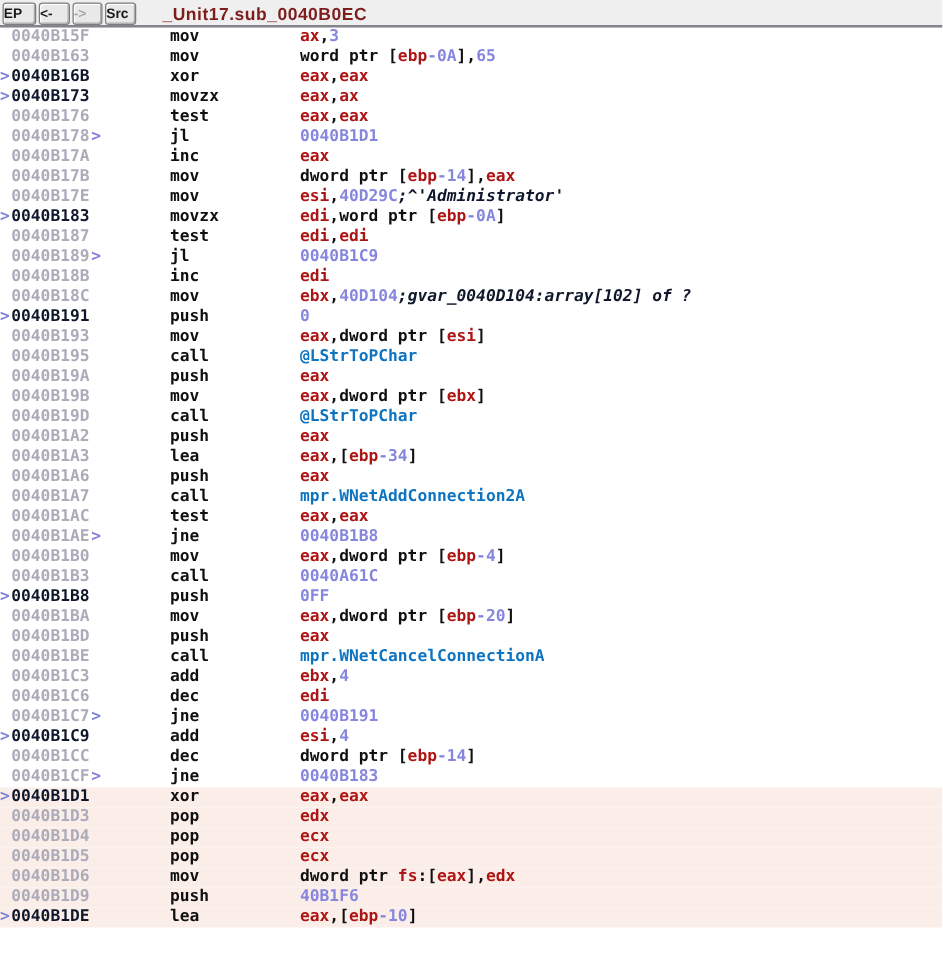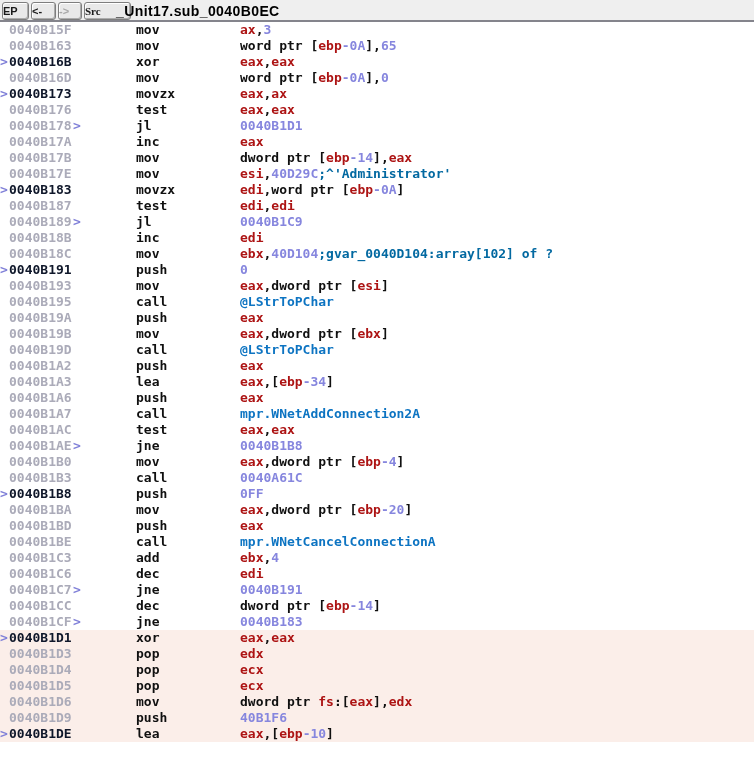--- a/index.html
+++ b/index.html
@@ -16,61 +16,60 @@
     position:absolute; top:2px; height:18px; box-sizing:border-box;
     background:#E9E9E9; border:1px solid #7E7E7E; border-radius:3px;
     box-shadow: inset 1px 1px 0 #FFFFFF, inset -1px -1px 0 #ACACAC;
     font:bold 11px "Liberation Sans", sans-serif; color:#1A1A1A;
     text-align:left; line-height:15px; padding:0; cursor:default;
   }
   .btn.disabled { color:#A8A8A8; }
   .btn-ep  { left:2px;  width:27px; }
   .btn-back{ left:31px; width:25px; }
   .btn-fwd { left:58px; width:24px; }
-  .btn-src { left:84px; width:47px;font-family:Liberation Serif, serif; }
+  .btn-src { left:84px; width:25px; }
   .title {
-    position:absolute; left:116px; top:3px;
-    font:bold 14px "Liberation Sans", sans-serif; letter-spacing:0.4px; color:#000000;
+    position:absolute; left:130px; top:3px;
+    font:bold 14px "Liberation Sans", sans-serif; letter-spacing:0.4px; color:#7f1d1d;
     white-space:nowrap;
   }
   
   .code {
     position:absolute; top:22px; left:0; width:754px; height:768px;
     font:bold 13px "DejaVu Sans Mono", monospace; overflow:hidden;
   }
   .row { height:16px; line-height:16px; white-space:pre; }
   .row.hl { background:#FBEEE9; }
   .pre  { display:inline-block; width:9px;  color:#8080D8; }
   .addr { display:inline-block; width:64px; }
   .addr.plain  { color:#ABABB9; }
   .addr.target { color:#0f172a; }
   .suf  { display:inline-block; width:63px; color:#8080D8; }
   .mnem { display:inline-block; width:104px; color:#101010; }
   .t-reg     { color:#AD1414; }
   .t-num     { color:#8686DE; }
   .t-plain   { color:#101010; }
   .t-call    { color:#0D74C2; }
-  .t-comment { color:#0369a1; }
+  .t-comment { color:#0f172a;font-style:italic; }
 </style>
 </head>
 <body>
 
 <div class="toolbar">
   <button class="btn btn-ep">EP</button>
   <button class="btn btn-back">&lt;-</button>
   <button class="btn btn-fwd disabled">-&gt;</button>
   <button class="btn btn-src">Src</button>
   <span class="title">_Unit17.sub_0040B0EC</span>
 </div>
 
 <div class="code">
     <div class="row"><span class="pre"></span><span class="addr plain">0040B15F</span><span class="suf"></span><span class="mnem">mov</span><span><span class="t-reg">ax</span><span class="t-plain">,</span><span class="t-num">3</span></span></div>
     <div class="row"><span class="pre"></span><span class="addr plain">0040B163</span><span class="suf"></span><span class="mnem">mov</span><span><span class="t-plain">word ptr [</span><span class="t-reg">ebp</span><span class="t-num">-0A</span><span class="t-plain">],</span><span class="t-num">65</span></span></div>
     <div class="row"><span class="pre">&gt;</span><span class="addr target">0040B16B</span><span class="suf"></span><span class="mnem">xor</span><span><span class="t-reg">eax</span><span class="t-plain">,</span><span class="t-reg">eax</span></span></div>
-    <div class="row"><span class="pre"></span><span class="addr plain">0040B16D</span><span class="suf"></span><span class="mnem">mov</span><span><span class="t-plain">word ptr [</span><span class="t-reg">ebp</span><span class="t-num">-0A</span><span class="t-plain">],</span><span class="t-num">0</span></span></div>
     <div class="row"><span class="pre">&gt;</span><span class="addr target">0040B173</span><span class="suf"></span><span class="mnem">movzx</span><span><span class="t-reg">eax</span><span class="t-plain">,</span><span class="t-reg">ax</span></span></div>
     <div class="row"><span class="pre"></span><span class="addr plain">0040B176</span><span class="suf"></span><span class="mnem">test</span><span><span class="t-reg">eax</span><span class="t-plain">,</span><span class="t-reg">eax</span></span></div>
     <div class="row"><span class="pre"></span><span class="addr plain">0040B178</span><span class="suf">&gt;</span><span class="mnem">jl</span><span><span class="t-num">0040B1D1</span></span></div>
     <div class="row"><span class="pre"></span><span class="addr plain">0040B17A</span><span class="suf"></span><span class="mnem">inc</span><span><span class="t-reg">eax</span></span></div>
     <div class="row"><span class="pre"></span><span class="addr plain">0040B17B</span><span class="suf"></span><span class="mnem">mov</span><span><span class="t-plain">dword ptr [</span><span class="t-reg">ebp</span><span class="t-num">-14</span><span class="t-plain">],</span><span class="t-reg">eax</span></span></div>
     <div class="row"><span class="pre"></span><span class="addr plain">0040B17E</span><span class="suf"></span><span class="mnem">mov</span><span><span class="t-reg">esi</span><span class="t-plain">,</span><span class="t-num">40D29C</span><span class="t-comment">;^'Administrator'</span></span></div>
     <div class="row"><span class="pre">&gt;</span><span class="addr target">0040B183</span><span class="suf"></span><span class="mnem">movzx</span><span><span class="t-reg">edi</span><span class="t-plain">,word ptr [</span><span class="t-reg">ebp</span><span class="t-num">-0A</span><span class="t-plain">]</span></span></div>
     <div class="row"><span class="pre"></span><span class="addr plain">0040B187</span><span class="suf"></span><span class="mnem">test</span><span><span class="t-reg">edi</span><span class="t-plain">,</span><span class="t-reg">edi</span></span></div>
     <div class="row"><span class="pre"></span><span class="addr plain">0040B189</span><span class="suf">&gt;</span><span class="mnem">jl</span><span><span class="t-num">0040B1C9</span></span></div>
     <div class="row"><span class="pre"></span><span class="addr plain">0040B18B</span><span class="suf"></span><span class="mnem">inc</span><span><span class="t-reg">edi</span></span></div>
@@ -89,20 +88,21 @@
     <div class="row"><span class="pre"></span><span class="addr plain">0040B1AE</span><span class="suf">&gt;</span><span class="mnem">jne</span><span><span class="t-num">0040B1B8</span></span></div>
     <div class="row"><span class="pre"></span><span class="addr plain">0040B1B0</span><span class="suf"></span><span class="mnem">mov</span><span><span class="t-reg">eax</span><span class="t-plain">,dword ptr [</span><span class="t-reg">ebp</span><span class="t-num">-4</span><span class="t-plain">]</span></span></div>
     <div class="row"><span class="pre"></span><span class="addr plain">0040B1B3</span><span class="suf"></span><span class="mnem">call</span><span><span class="t-num">0040A61C</span></span></div>
     <div class="row"><span class="pre">&gt;</span><span class="addr target">0040B1B8</span><span class="suf"></span><span class="mnem">push</span><span><span class="t-num">0FF</span></span></div>
     <div class="row"><span class="pre"></span><span class="addr plain">0040B1BA</span><span class="suf"></span><span class="mnem">mov</span><span><span class="t-reg">eax</span><span class="t-plain">,dword ptr [</span><span class="t-reg">ebp</span><span class="t-num">-20</span><span class="t-plain">]</span></span></div>
     <div class="row"><span class="pre"></span><span class="addr plain">0040B1BD</span><span class="suf"></span><span class="mnem">push</span><span><span class="t-reg">eax</span></span></div>
     <div class="row"><span class="pre"></span><span class="addr plain">0040B1BE</span><span class="suf"></span><span class="mnem">call</span><span><span class="t-call">mpr.WNetCancelConnectionA</span></span></div>
     <div class="row"><span class="pre"></span><span class="addr plain">0040B1C3</span><span class="suf"></span><span class="mnem">add</span><span><span class="t-reg">ebx</span><span class="t-plain">,</span><span class="t-num">4</span></span></div>
     <div class="row"><span class="pre"></span><span class="addr plain">0040B1C6</span><span class="suf"></span><span class="mnem">dec</span><span><span class="t-reg">edi</span></span></div>
     <div class="row"><span class="pre"></span><span class="addr plain">0040B1C7</span><span class="suf">&gt;</span><span class="mnem">jne</span><span><span class="t-num">0040B191</span></span></div>
+    <div class="row"><span class="pre">&gt;</span><span class="addr target">0040B1C9</span><span class="suf"></span><span class="mnem">add</span><span><span class="t-reg">esi</span><span class="t-plain">,</span><span class="t-num">4</span></span></div>
     <div class="row"><span class="pre"></span><span class="addr plain">0040B1CC</span><span class="suf"></span><span class="mnem">dec</span><span><span class="t-plain">dword ptr [</span><span class="t-reg">ebp</span><span class="t-num">-14</span><span class="t-plain">]</span></span></div>
     <div class="row"><span class="pre"></span><span class="addr plain">0040B1CF</span><span class="suf">&gt;</span><span class="mnem">jne</span><span><span class="t-num">0040B183</span></span></div>
     <div class="row hl"><span class="pre">&gt;</span><span class="addr target">0040B1D1</span><span class="suf"></span><span class="mnem">xor</span><span><span class="t-reg">eax</span><span class="t-plain">,</span><span class="t-reg">eax</span></span></div>
     <div class="row hl"><span class="pre"></span><span class="addr plain">0040B1D3</span><span class="suf"></span><span class="mnem">pop</span><span><span class="t-reg">edx</span></span></div>
     <div class="row hl"><span class="pre"></span><span class="addr plain">0040B1D4</span><span class="suf"></span><span class="mnem">pop</span><span><span class="t-reg">ecx</span></span></div>
     <div class="row hl"><span class="pre"></span><span class="addr plain">0040B1D5</span><span class="suf"></span><span class="mnem">pop</span><span><span class="t-reg">ecx</span></span></div>
     <div class="row hl"><span class="pre"></span><span class="addr plain">0040B1D6</span><span class="suf"></span><span class="mnem">mov</span><span><span class="t-plain">dword ptr </span><span class="t-reg">fs</span><span class="t-plain">:[</span><span class="t-reg">eax</span><span class="t-plain">],</span><span class="t-reg">edx</span></span></div>
     <div class="row hl"><span class="pre"></span><span class="addr plain">0040B1D9</span><span class="suf"></span><span class="mnem">push</span><span><span class="t-num">40B1F6</span></span></div>
     <div class="row hl"><span class="pre">&gt;</span><span class="addr target">0040B1DE</span><span class="suf"></span><span class="mnem">lea</span><span><span class="t-reg">eax</span><span class="t-plain">,[</span><span class="t-reg">ebp</span><span class="t-num">-10</span><span class="t-plain">]</span></span></div>
   </div>

